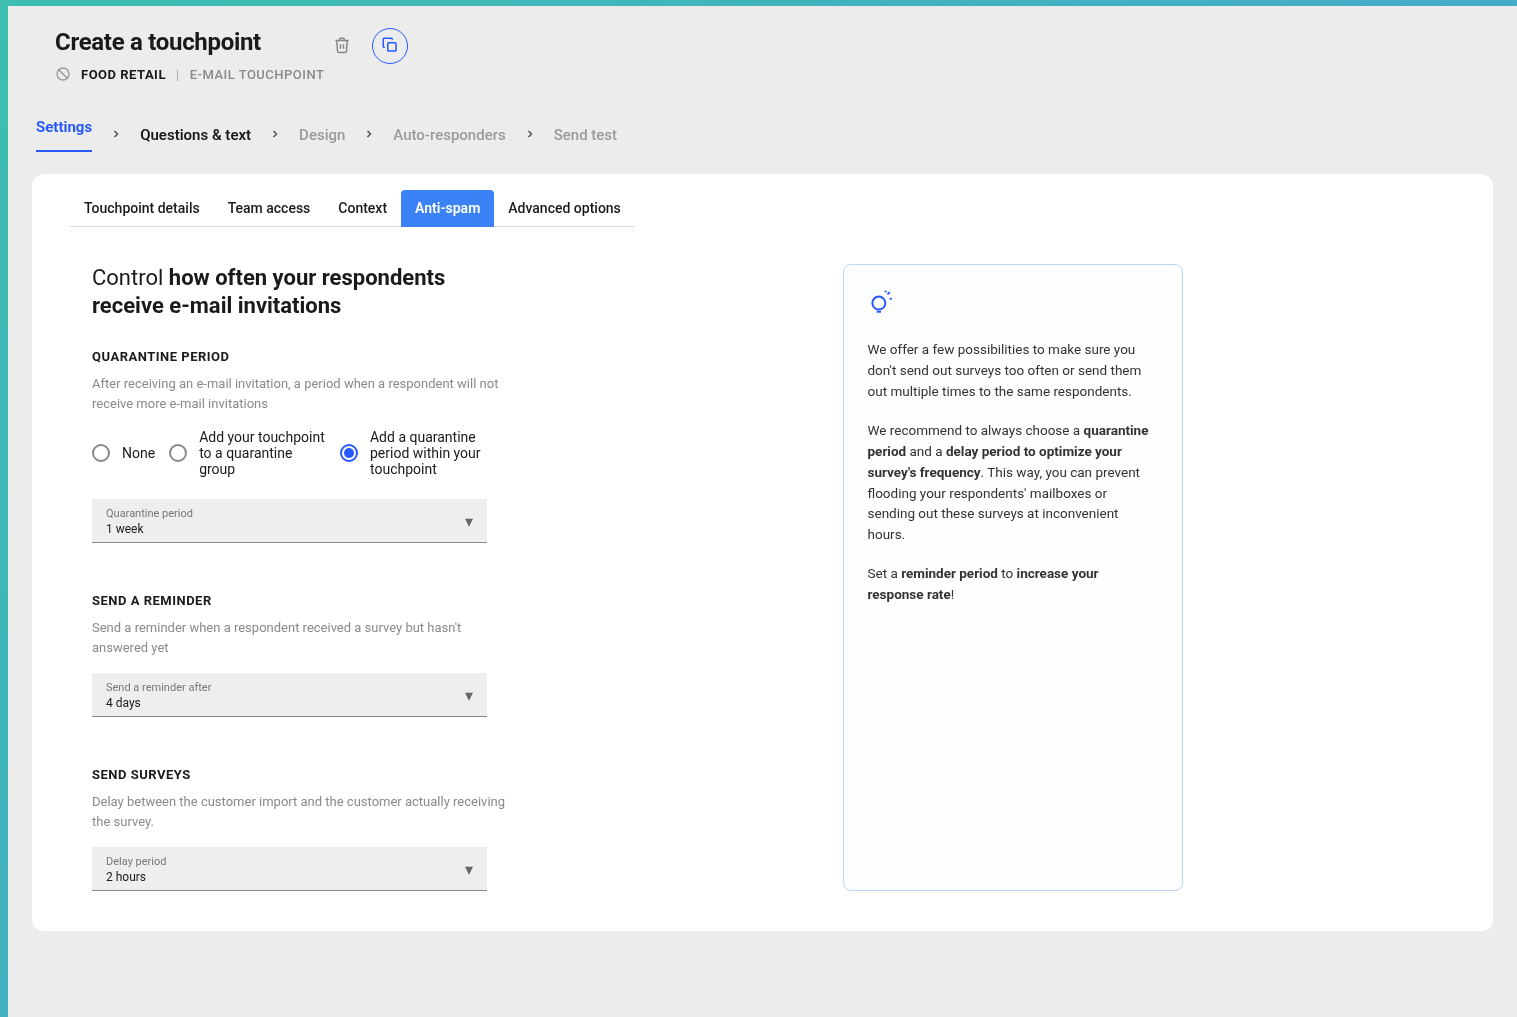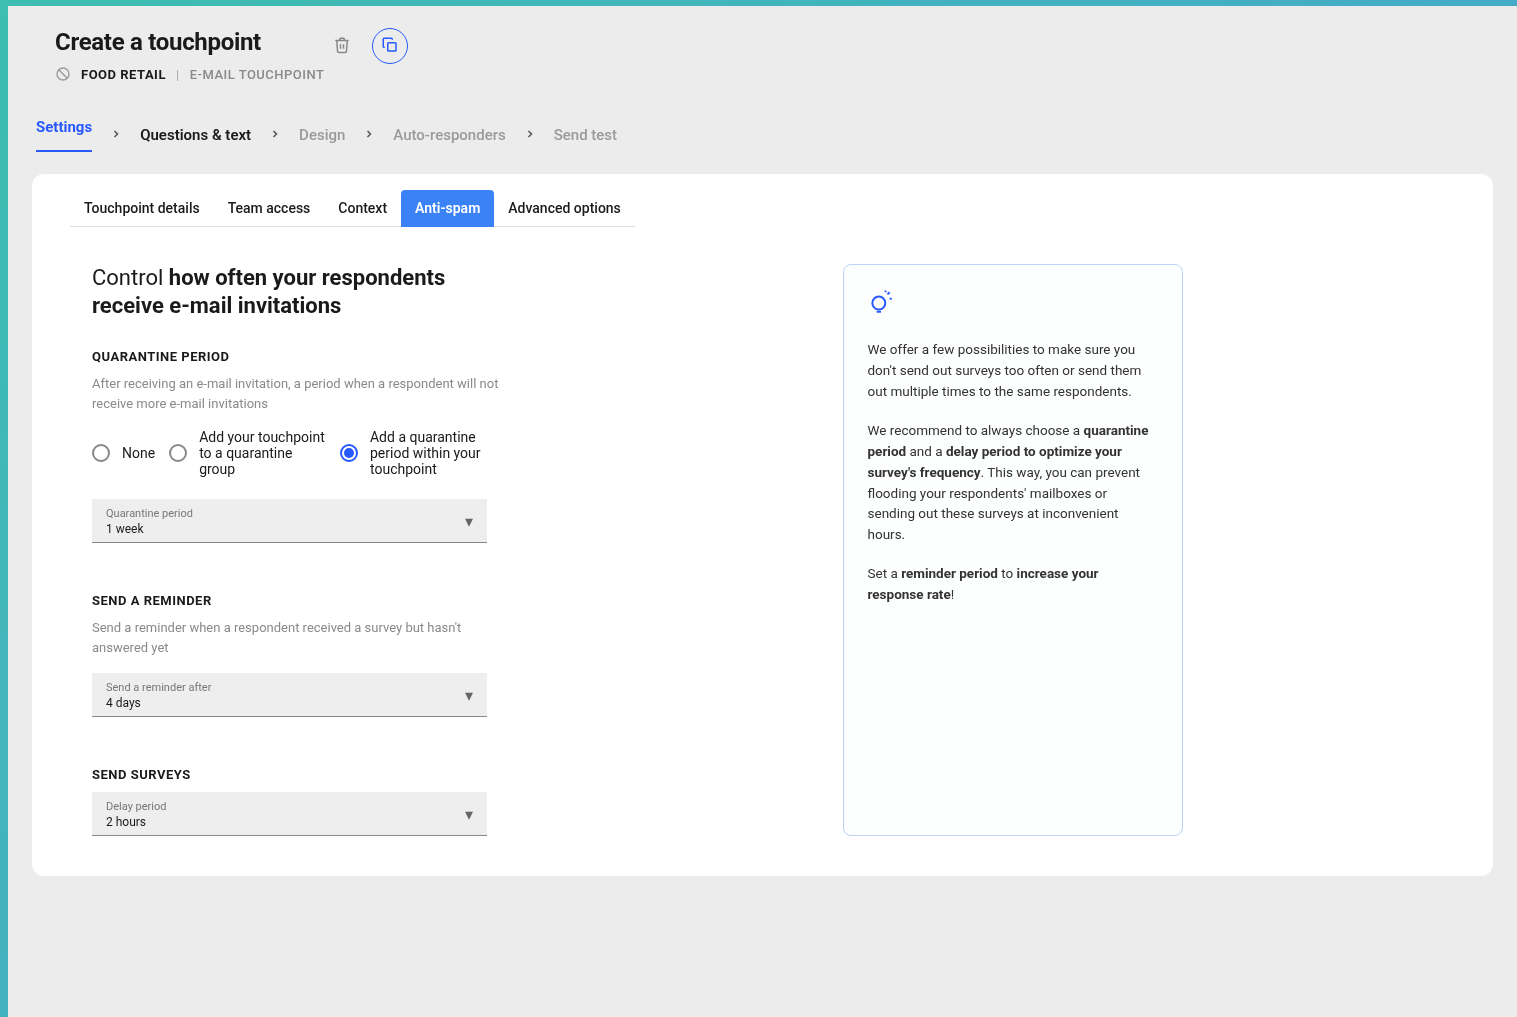--- a/index.html
+++ b/index.html
@@ -355,20 +355,21 @@
 
           <div class="dropdown">
             <div>
               <div class="dd-label">Send a reminder after</div>
               <div class="dd-value">4 days</div>
             </div>
             <span class="dd-caret">▾</span>
           </div>
 
           <div class="section-label">SEND SURVEYS</div>
+          <div class="section-desc">Delay between the customer import and the customer actually receiving the survey.</div>
 
           <div class="dropdown" style="margin-bottom:0;">
             <div>
               <div class="dd-label">Delay period</div>
               <div class="dd-value">2 hours</div>
             </div>
             <span class="dd-caret">▾</span>
           </div>
         </div>
 

